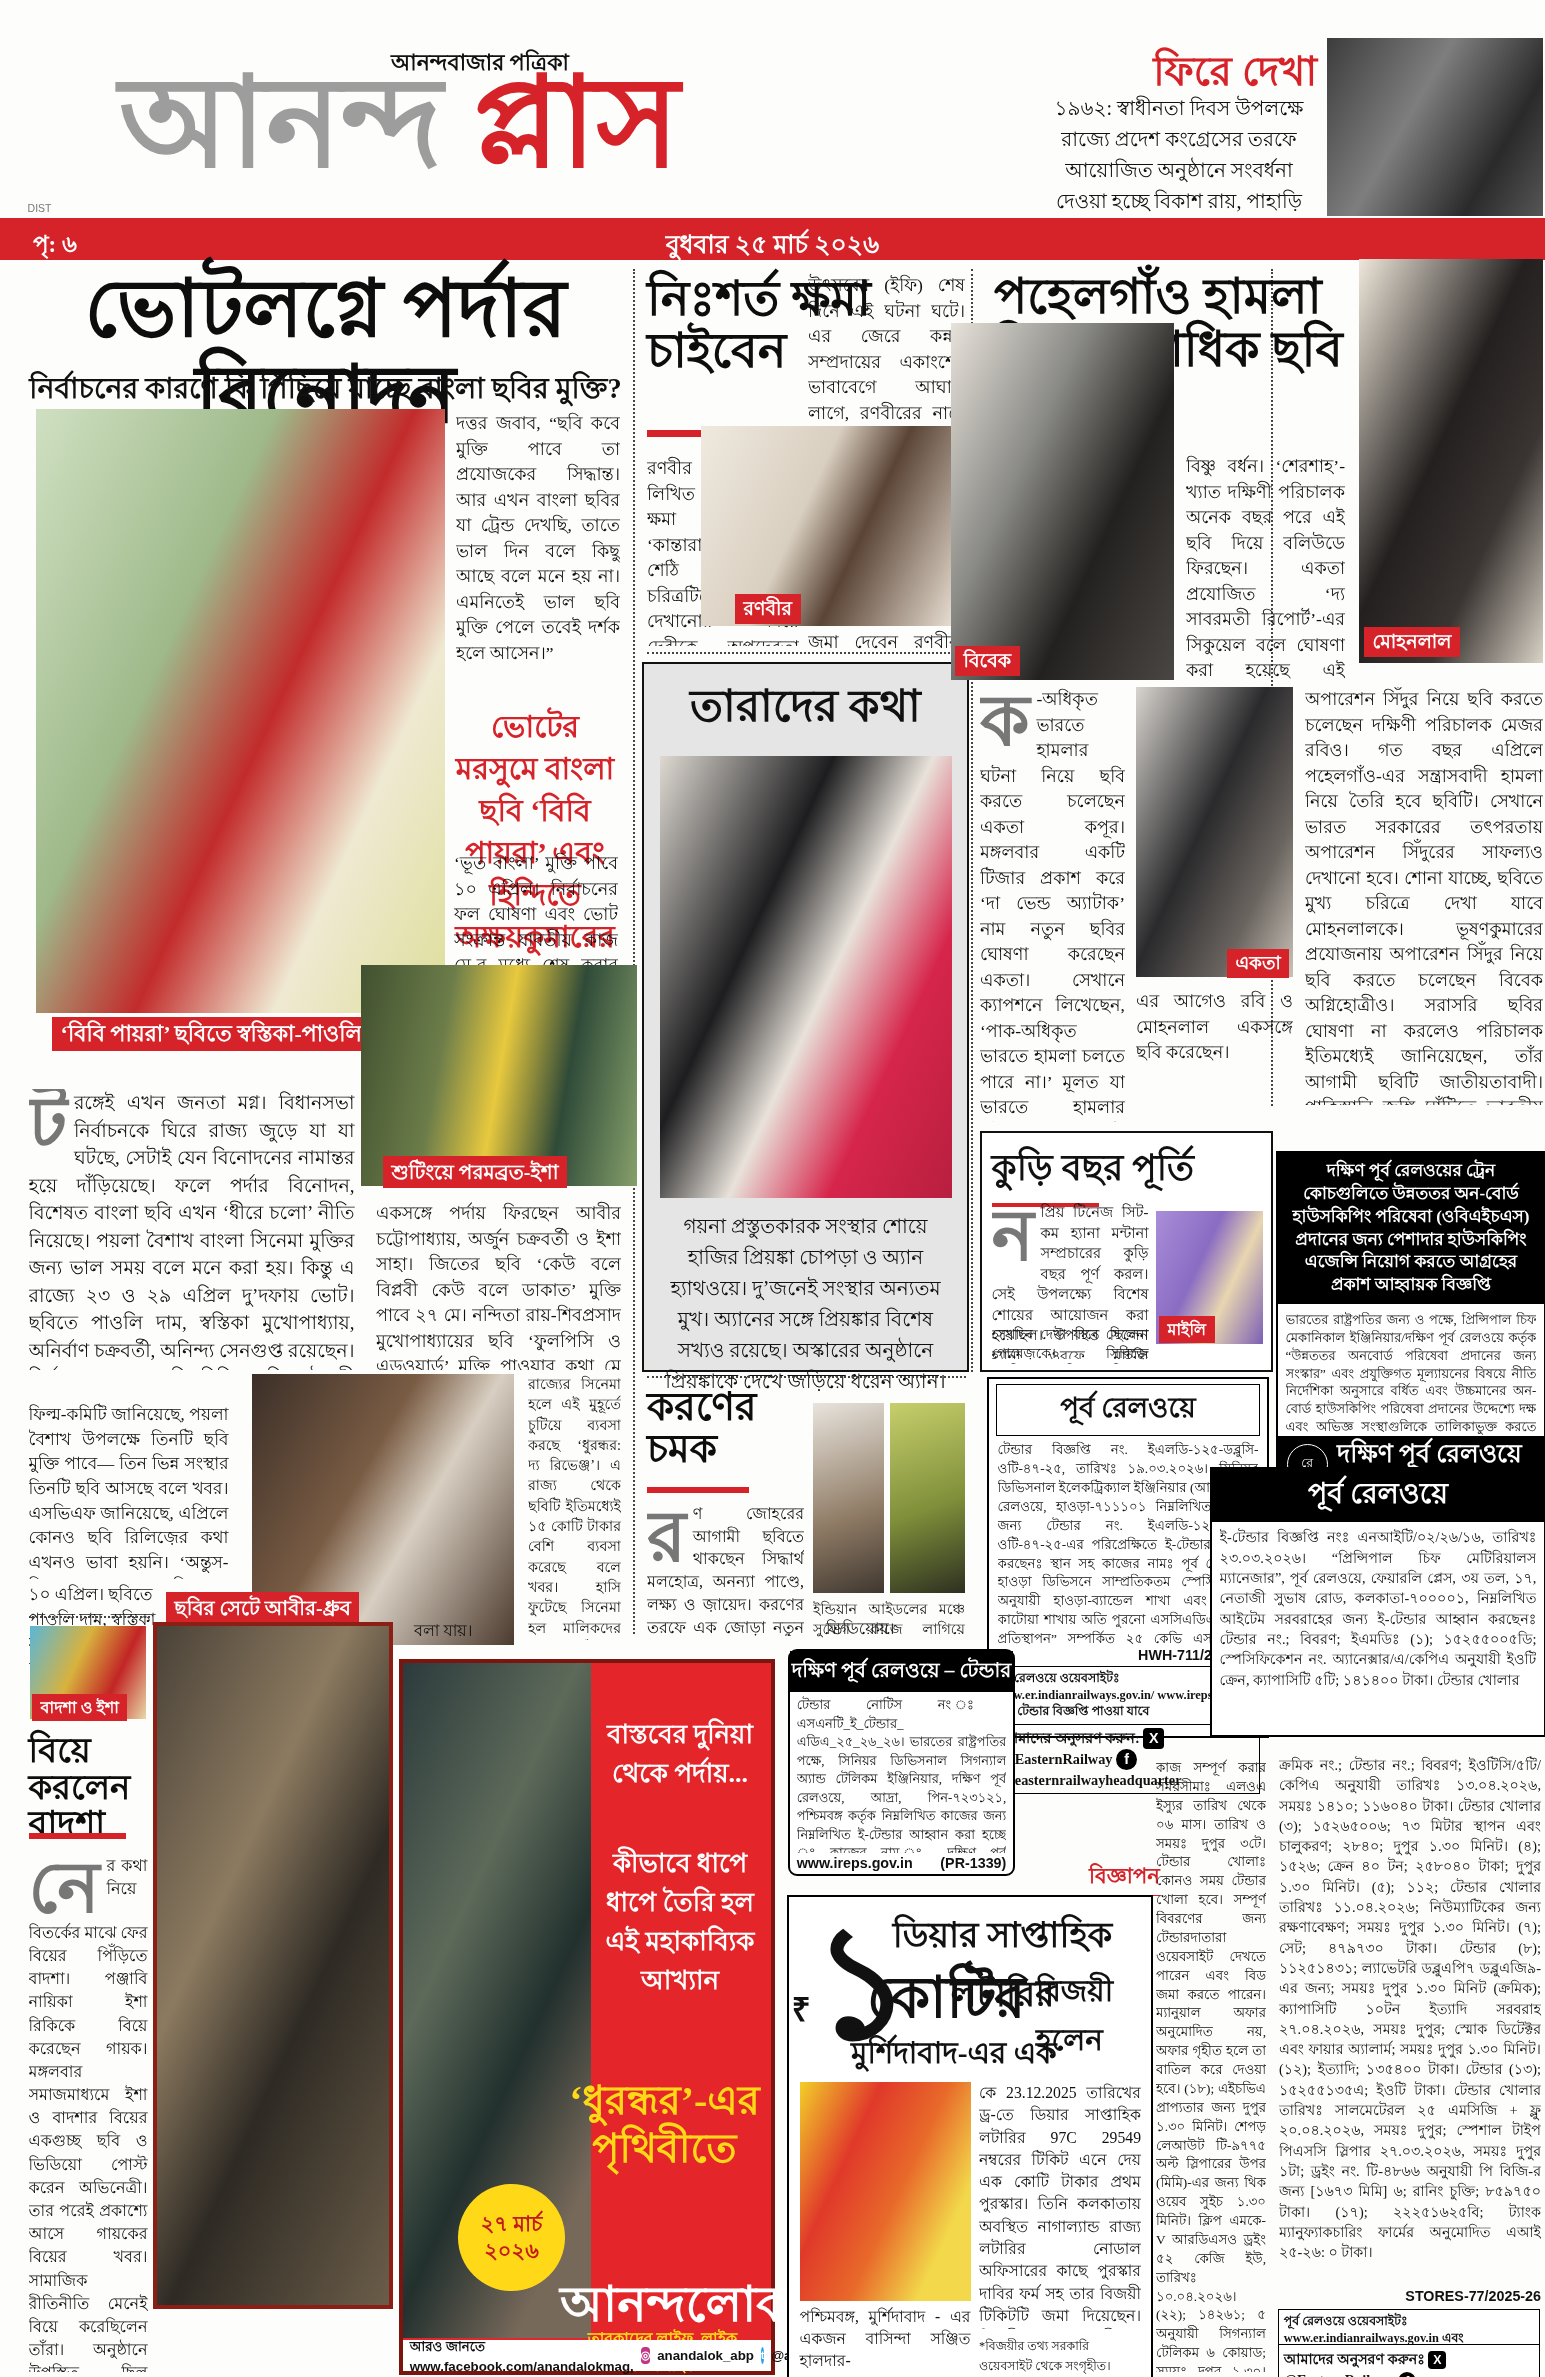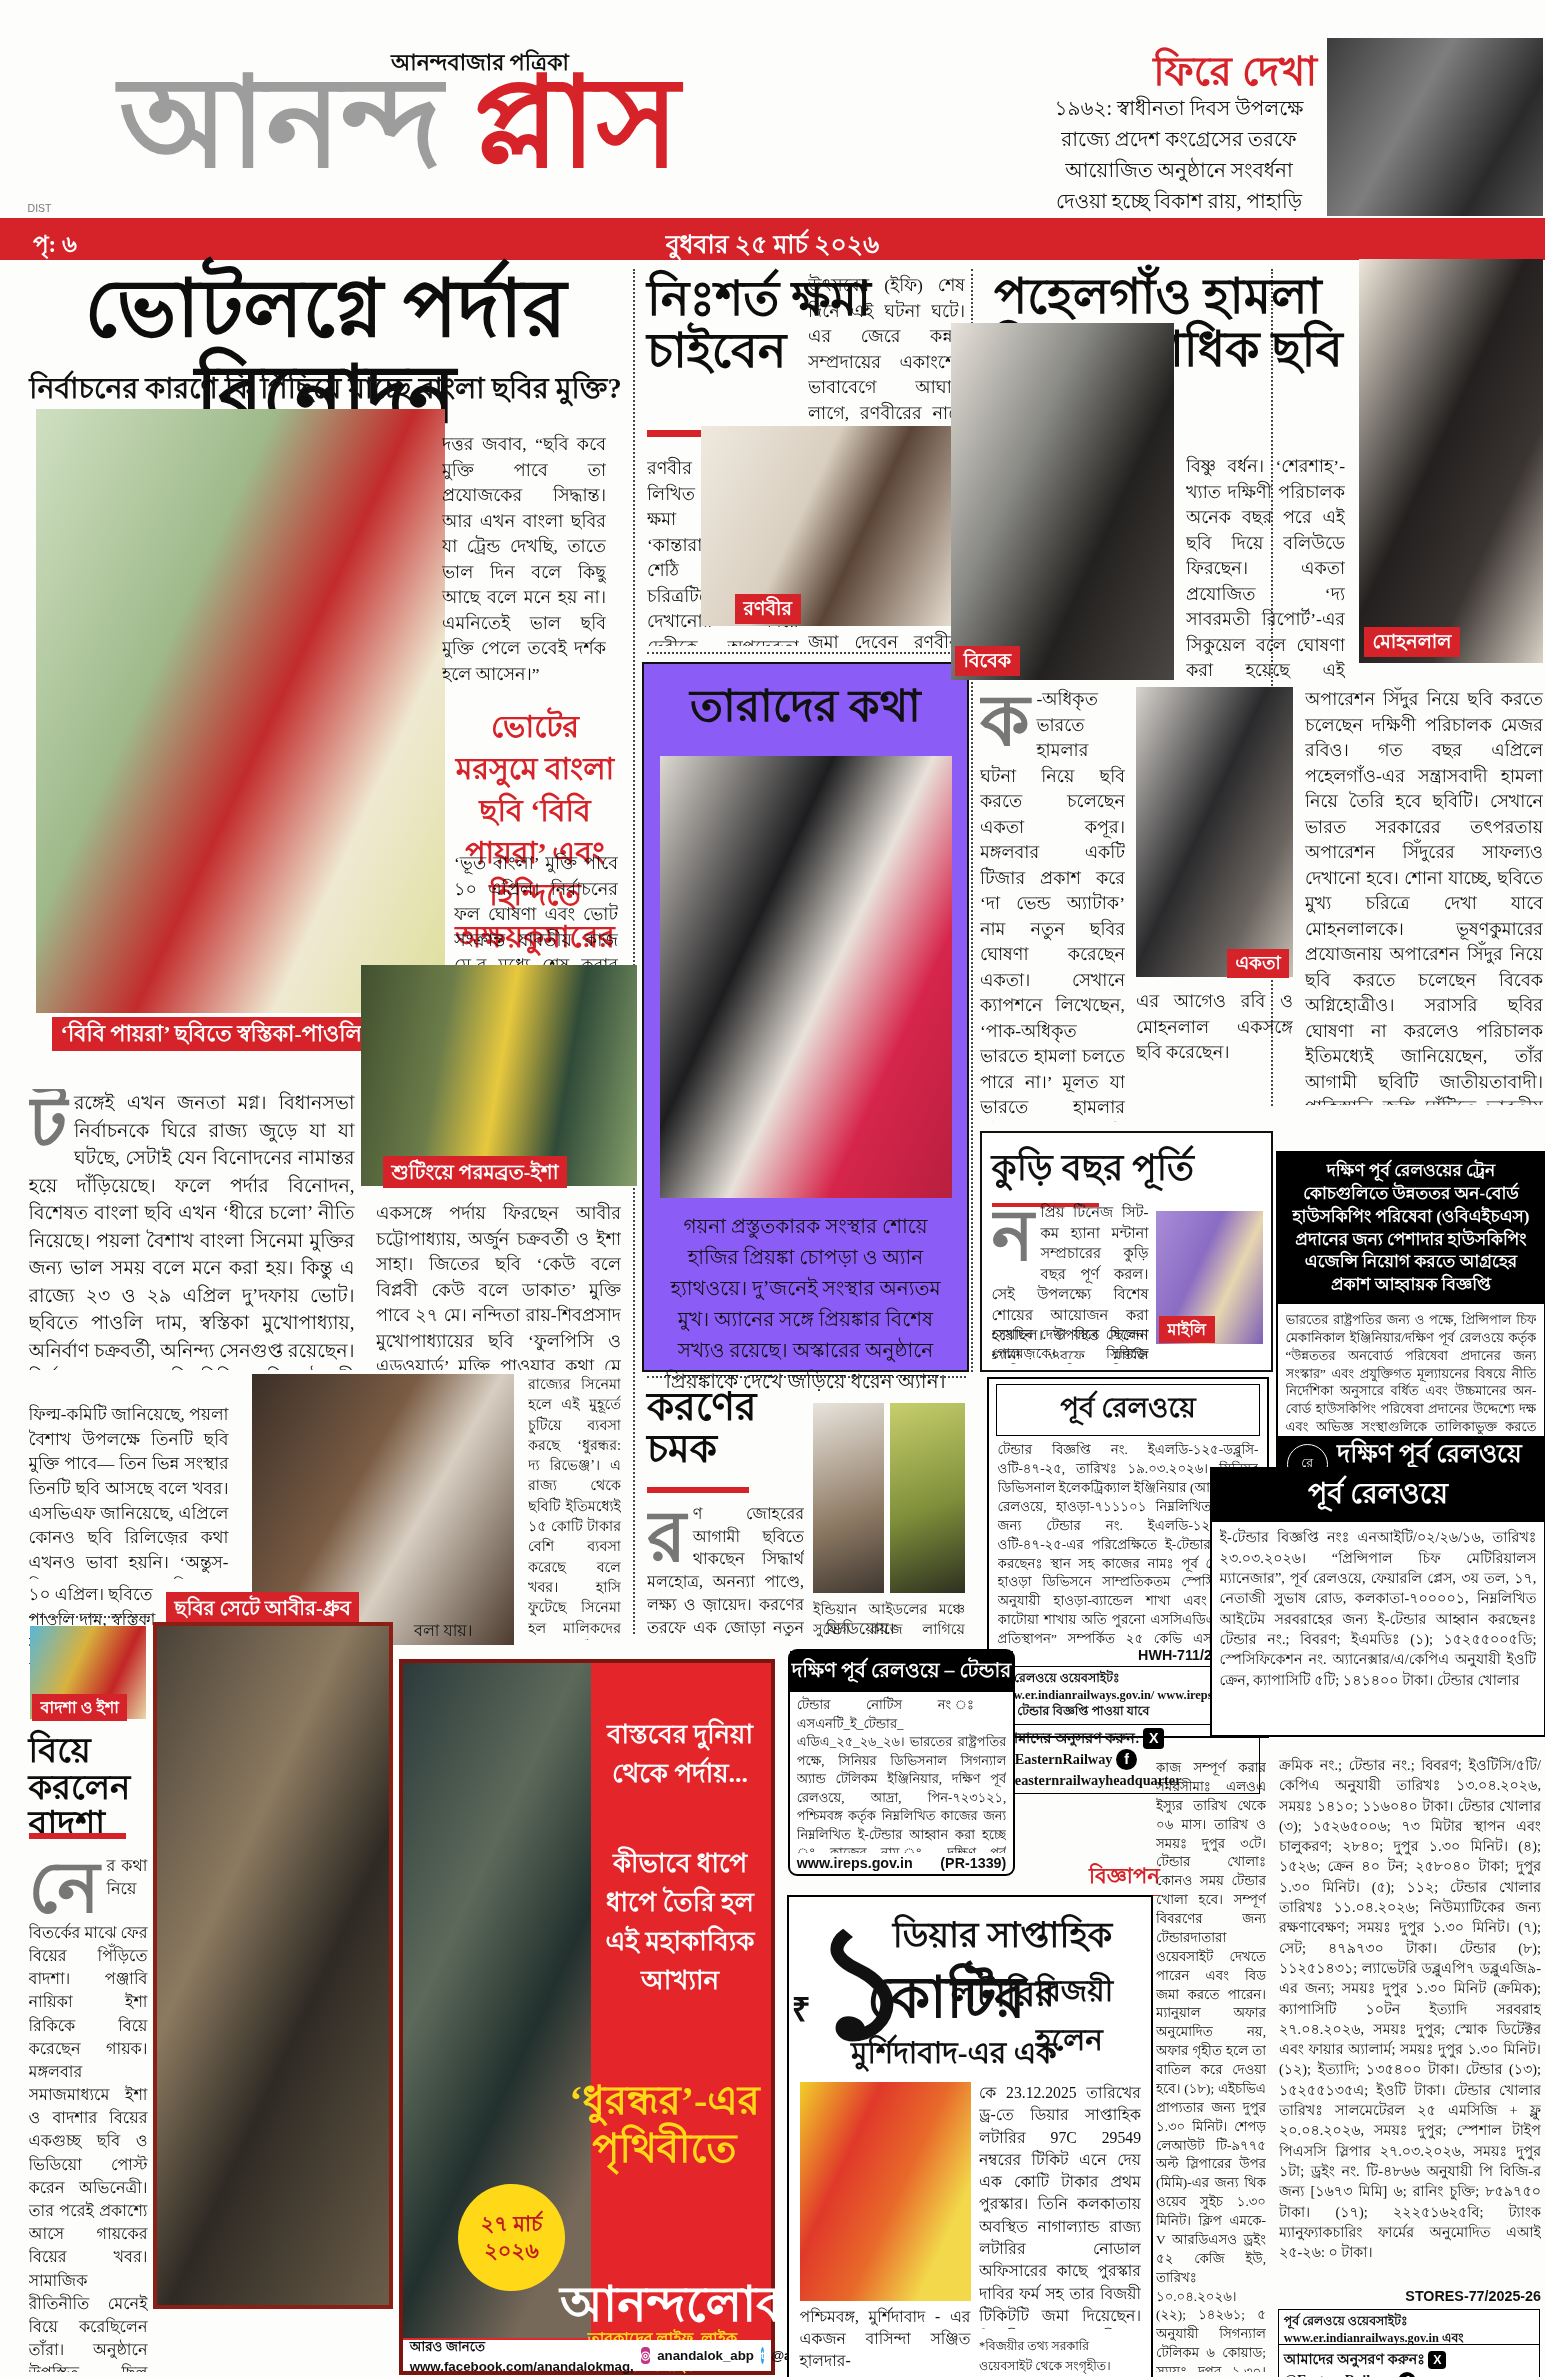--- a/index.html
+++ b/index.html
@@ -44,21 +44,21 @@
   <div class="vdot" style="left:633px;top:269px;height:1365px;"></div>
   <div class="vdot" style="left:971px;top:269px;height:1103px;"></div>
   <div class="vdot" style="left:1271px;top:269px;height:837px;"></div>
 
   <div class="abs headline" style="left:28.5px;top:266px;width:594px;font-size:80px;text-align:center;">ভোটলগ্নে পর্দার বিনোদন</div>
   <div class="abs" style="left:28.5px;top:367px;width:594px;font-size:28.5px;font-weight:bold;text-align:center;">নির্বাচনের কারণে কি পিছিয়ে যাচ্ছে বাংলা ছবির মুক্তি?</div>
 
   <div class="abs" style="left:36px;top:409px;width:409px;height:604px;background:linear-gradient(115deg,#cfe0c2,#9fb98a 35%,#c22b2b 55%,#efe9d2 75%,#dede9a);"></div>
   <div class="capbox" style="left:52px;top:1017px;font-size:22px;">‘বিবি পায়রা’ ছবিতে স্বস্তিকা-পাওলি</div>
 
-  <div class="abs body-txt just ovh" style="left:442px;top:411px;width:164px;height:285px;margin-top:21px;">দত্তর জবাব, “ছবি কবে মুক্তি পাবে তা প্রযোজকের সিদ্ধান্ত। আর এখন বাংলা ছবির যা ট্রেন্ড দেখছি, তাতে ভাল দিন বলে কিছু আছে বলে মনে হয় না। এমনিতেই ভাল ছবি মুক্তি পেলে তবেই দর্শক হলে আসেন।”</div>
+  <div class="abs body-txt just ovh" style="left:456px;top:411px;width:164px;height:285px;">দত্তর জবাব, “ছবি কবে মুক্তি পাবে তা প্রযোজকের সিদ্ধান্ত। আর এখন বাংলা ছবির যা ট্রেন্ড দেখছি, তাতে ভাল দিন বলে কিছু আছে বলে মনে হয় না। এমনিতেই ভাল ছবি মুক্তি পেলে তবেই দর্শক হলে আসেন।”</div>
   <div class="abs" style="left:452px;top:706px;width:166px;font-size:30px;line-height:1.4;font-weight:bold;color:#d6232a;text-align:center;">ভোটের মরসুমে বাংলা ছবি ‘বিবি পায়রা’ এবং হিন্দিতে অক্ষয়কুমারের ‘ভূত বাংলা’ আসছে।</div>
   <div class="abs body-txt just ovh" style="left:454px;top:851px;width:164px;height:162px;">‘ভূত বাংলা’ মুক্তি পাবে ১০ এপ্রিল। নির্বাচনের ফল ঘোষণা এবং ভোট সংক্রান্ত যাবতীয় কাজ মে-র মধ্যে শেষ করার নির্দেশ দিয়েছে নির্বাচন কমিশন। ফলে এপ্রিল-মে মাসে বাংলা ছবির মুক্তি নিয়ে সংশয়ে পরিচালক-প্রযোজকেরা।</div>
 
   <div class="abs" style="left:361px;top:965px;width:276px;height:221px;background:linear-gradient(100deg,#41502f,#6c7d4a 30%,#e8c93e 50%,#2f4a38 72%,#86a06b);"></div>
   <div class="capbox" style="left:383px;top:1156px;font-size:20px;">শুটিংয়ে পরমব্রত-ইশা</div>
 
   <div class="abs body-txt just ovh dropcap" style="left:28.5px;top:1089px;width:326px;height:281px;font-size:19px;">টরঙ্গেই এখন জনতা মগ্ন। বিধানসভা নির্বাচনকে ঘিরে রাজ্য জুড়ে যা যা ঘটছে, সেটাই যেন বিনোদনের নামান্তর হয়ে দাঁড়িয়েছে। ফলে পর্দার বিনোদন, বিশেষত বাংলা ছবি এখন ‘ধীরে চলো’ নীতি নিয়েছে। পয়লা বৈশাখ বাংলা সিনেমা মুক্তির জন্য ভাল সময় বলে মনে করা হয়। কিন্তু এ রাজ্যে ২৩ ও ২৯ এপ্রিল দু’দফায় ভোট। ছবিতে পাওলি দাম, স্বস্তিকা মুখোপাধ্যায়, অনির্বাণ চক্রবর্তী, অনিন্দ্য সেনগুপ্ত রয়েছেন। নির্বাচনের মুখে ছবি রিলিজ় কি হঠকারী সিদ্ধান্ত হল? পরিচালক অর্জুন</div>
 
   <div class="abs body-txt just ovh" style="left:376px;top:1201px;width:245px;height:169px;">একসঙ্গে পর্দায় ফিরছেন আবীর চট্টোপাধ্যায়, অর্জুন চক্রবর্তী ও ইশা সাহা। জিতের ছবি ‘কেউ বলে বিপ্লবী কেউ বলে ডাকাত’ মুক্তি পাবে ২৭ মে। নন্দিতা রায়-শিবপ্রসাদ মুখোপাধ্যায়ের ছবি ‘ফুলপিসি ও এডওয়ার্ড’ মুক্তি পাওয়ার কথা মে মাসেই।</div>
 
@@ -70,21 +70,21 @@
   <div class="abs just ovh" style="left:528px;top:1374px;width:93px;height:266px;font-size:14.3px;line-height:1.42;">রাজ্যের সিনেমা হলে এই মুহূর্তে চুটিয়ে ব্যবসা করছে ‘ধুরন্ধর: দ্য রিভেঞ্জ’। এ রাজ্য থেকে ছবিটি ইতিমধ্যেই ১৫ কোটি টাকার বেশি ব্যবসা করেছে বলে খবর। হাসি ফুটেছে সিনেমা হল মালিকদের মুখে। একটি মাত্র বাংলা ছবি চলছে হলে, অরিন্দম শীলের ‘কর্পূর’। কিন্তু সেটির ব্যবসায় প্রভাব ফেলেছে আদিত্য ধর-রণবীর সিংহের ছবি। ফলে নির্বাচন এবং ‘ধুরন্ধর’ ঝড়— দুইয়ের মাঝে বাংলা ছবি খানিক বিরতি নিয়েছে বলা যায়।</div>
 
   <div class="abs headline" style="left:647px;top:273px;width:314px;font-size:48px;">নিঃশর্ত ক্ষমা চাইবেন</div>
   <div class="rule" style="left:647px;top:430px;width:204px;height:6.7px;"></div>
   <div class="abs body-txt just ovh" style="left:647px;top:456px;width:152px;height:190px;">রণবীর সিংহ এ বার লিখিত ভাবে নিঃশর্ত ক্ষমা চাইবেন। ‘কান্তারা’ ছবিতে ঋষভ শেঠি অভিনীত চরিত্রটিকে নকল করে দেখানোর সময়ে দেবীকে অপদেবতা রূপে উল্লেখ করেছিলেন রণবীর। দেবী ভর হওয়া ঋষভের চরিত্রটি যে ভাবে অভিনয় করেছিল, তা মঞ্চে নকল করে দেখান রণবীর। গোয়ায় আন্তর্জাতিক চলচ্চিত্র</div>
   <div class="abs body-txt just ovh" style="left:808px;top:273px;width:157px;height:376px;">উৎসবের (ইফি) শেষ দিনে এই ঘটনা ঘটে। এর জেরে কন্নড় সম্প্রদায়ের একাংশের ভাবাবেগে আঘাত লাগে, রণবীরের নামে মামলাও করা হয় আদালতে। পরে অভিনেতা ইনস্টাগ্রামে ক্ষমা চাইলেও তা গ্রাহ্য করা হয়নি। এ বার কর্নাটক হাইকোর্টে নিঃশর্ত ক্ষমা চাওয়ার আবেদন লিখিত ভাবে জমা দেবেন রণবীর। সম্প্রতি মুক্তি পেয়েছে ‘ধুরন্ধর: দ্য রিভেঞ্জ’। সাফল্যের শীর্ষে থাকার আনন্দ উপভোগ করছেন অভিনেতা। এর মধ্যেই তাঁর আইনজীবীর তরফে জানানো হয়েছে, লিখিত ক্ষমা চাওয়ার পাশাপাশি শিগগিরই রণবীর কর্নাটকের চামুণ্ডী মন্দিরে গিয়ে ক্ষমা চেয়ে আসবেন।</div>
   <div class="abs" style="left:701px;top:426px;width:259px;height:200px;background:linear-gradient(115deg,#efe9df,#d9cfc0 40%,#5a4436 60%,#efe7da);"></div>
   <div class="capbox" style="left:735px;top:594px;font-size:19px;">রণবীর</div>
   <div class="hdot" style="left:647px;top:652px;width:319px;"></div>
 
-  <div class="abs" style="left:642px;top:662px;width:323px;height:706px;border:2.4px solid #111;background:#8b5cf6;">
+  <div class="abs" style="left:642px;top:662px;width:323px;height:706px;border:2.4px solid #111;background:#e5e5e5;">
     <div style="margin-top:8.6px;text-align:center;font-size:44px;font-weight:bold;">তারাদের কথা</div>
     <div style="margin:10.5px auto 0;width:292px;height:442px;background:linear-gradient(115deg,#ded9d2,#1d1d1f 35%,#e8e2da 55%,#d6254b 75%,#b81f3e);"></div>
     <div style="margin:13.3px 14.3px 0;font-size:20px;line-height:1.55;text-align:center;">গয়না প্রস্তুতকারক সংস্থার শোয়ে হাজির প্রিয়ঙ্কা চোপড়া ও অ্যান হ্যাথওয়ে। দু’জনেই সংস্থার অন্যতম মুখ। অ্যানের সঙ্গে প্রিয়ঙ্কার বিশেষ সখ্যও রয়েছে। অস্কারের অনুষ্ঠানে প্রিয়ঙ্কাকে দেখে জড়িয়ে ধরেন অ্যান।</div>
   </div>
   <div class="hdot" style="left:647px;top:1376px;width:319px;"></div>
 
   <div class="abs headline" style="left:647px;top:1386px;width:162px;font-size:39px;">করণের চমক</div>
   <div class="rule" style="left:647px;top:1487px;width:102px;height:5.7px;"></div>
   <div class="abs just ovh dropcap" style="left:647px;top:1503px;width:157px;height:133px;font-size:16px;line-height:1.42;">রণ জোহরের আগামী ছবিতে থাকছেন সিদ্ধার্থ মলহোত্র, অনন্যা পাণ্ডে, লক্ষ্য ও জ়ায়েদ। করণের তরফে এক জোড়া নতুন মুখও থাকছে ছবিতে। অনেকদিন পরে ট্যালেন্টের খোঁজে পরিচালক। পছন্দ হয়ে ভিডিয়ো ধর্মাটিক এনেছে তাদের।</div>
   <div class="abs" style="left:813px;top:1403px;width:71px;height:190px;background:linear-gradient(160deg,#e8e4dd,#8e7a64 60%,#3f3730);"></div>

